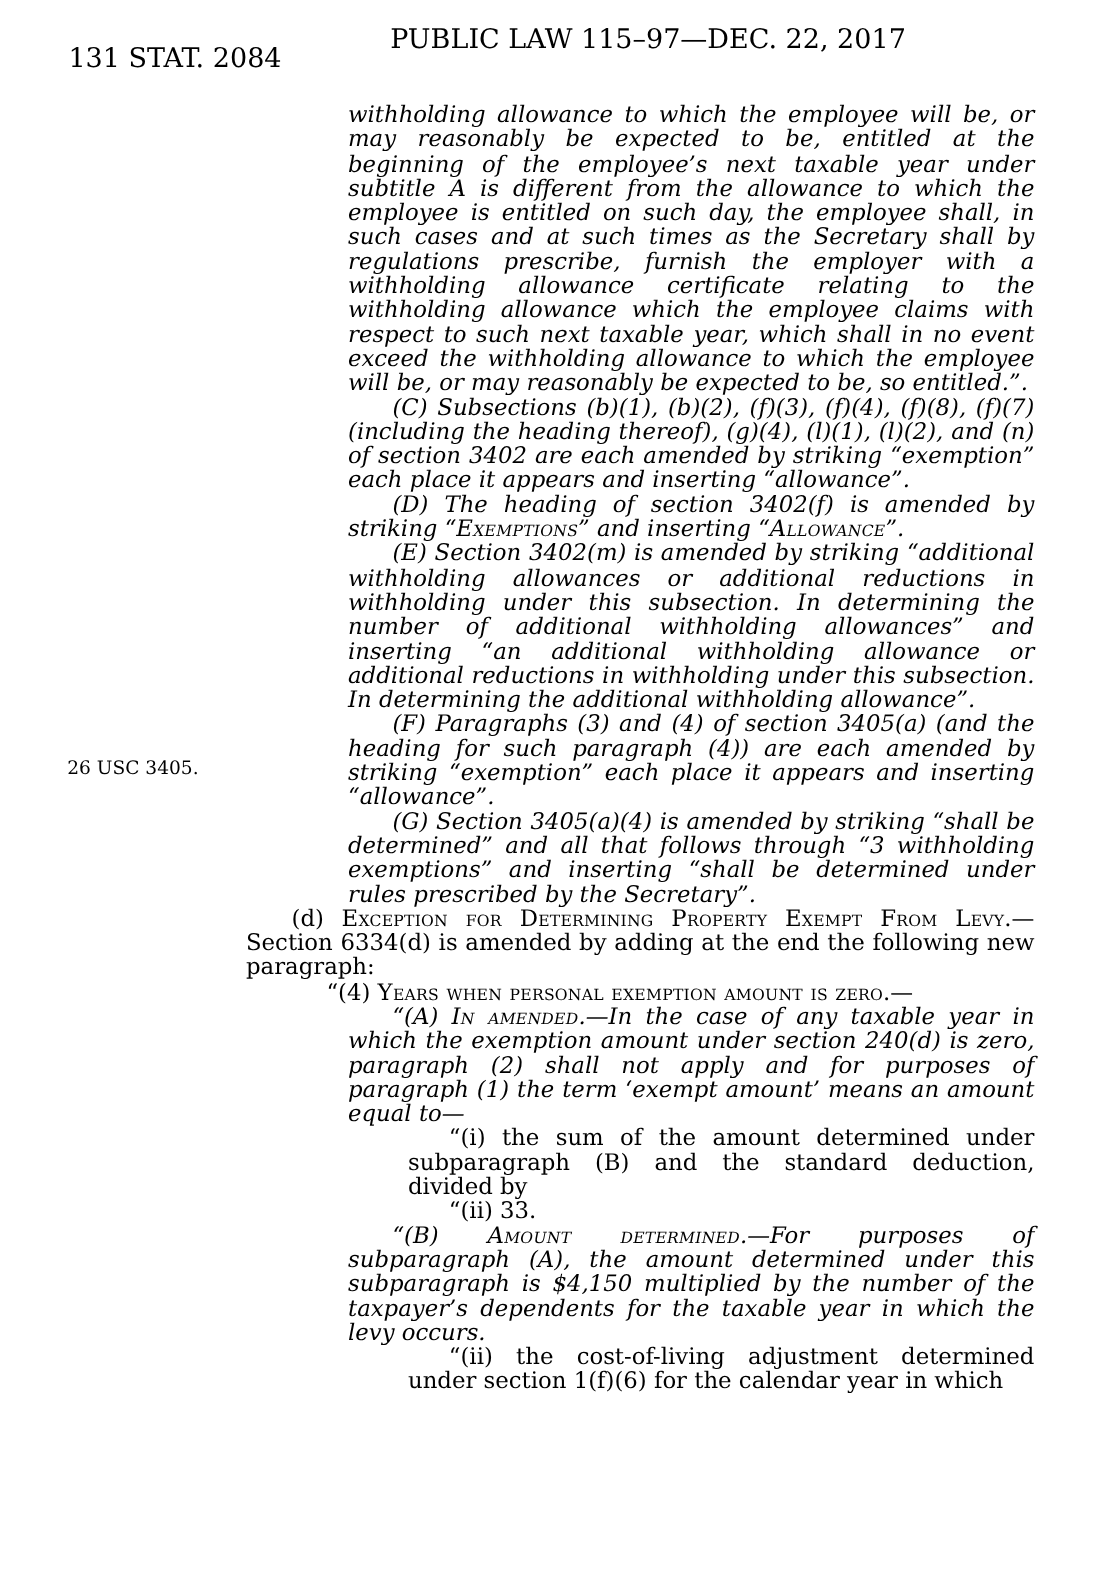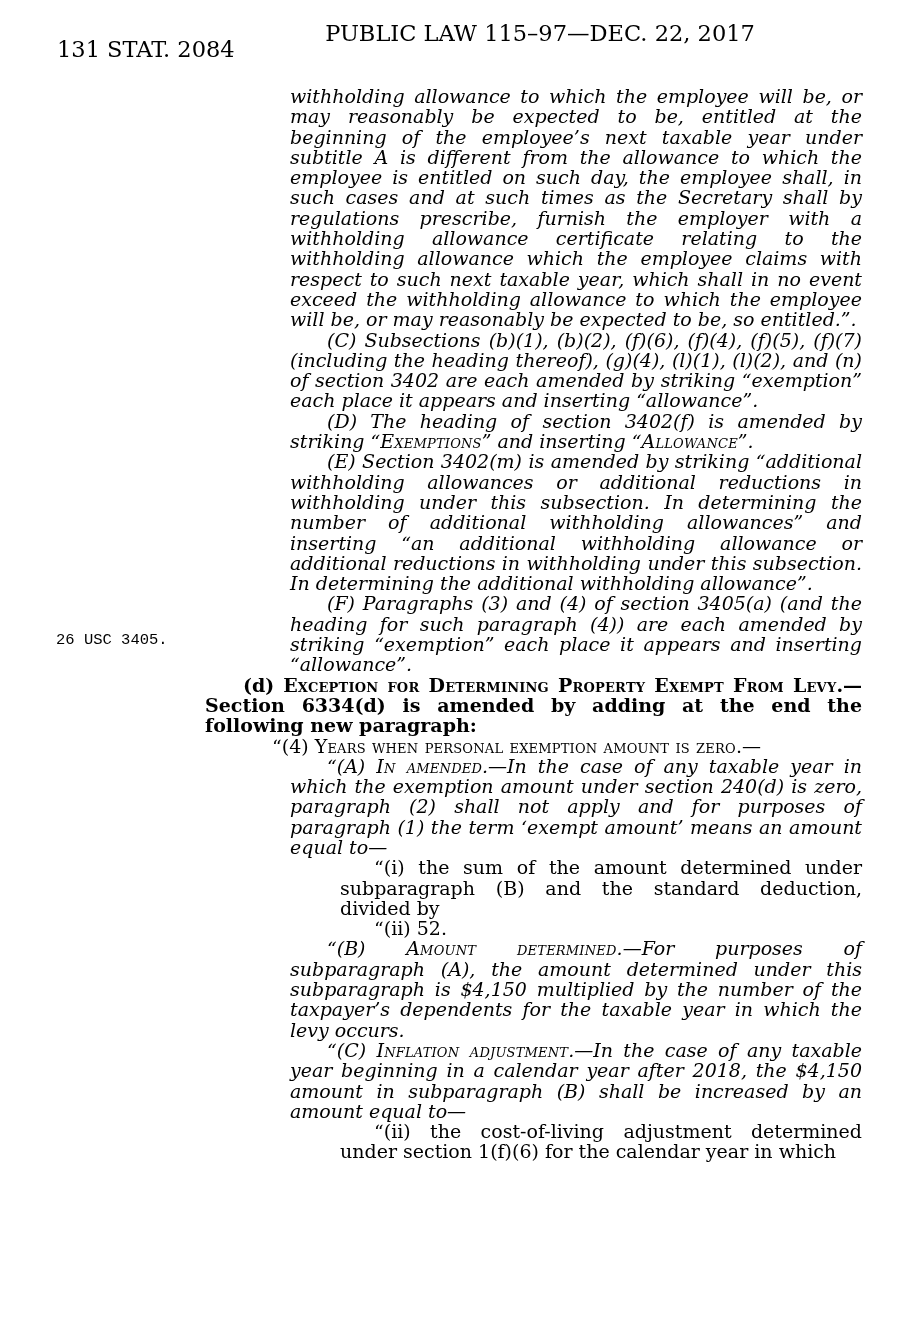--- a/index.html
+++ b/index.html
@@ -29,75 +29,74 @@
     text-align: center;
     font-size: 22.5px;
     white-space: nowrap;
   }
   .margin-note {
     position: absolute;
     left: 56px;
     top: 631px;
     font-size: 15.5px;
     white-space: nowrap;
-    font-family: Liberation Mono, monospace;
   }
   .body-column {
     position: absolute;
     left: 205px;
     top: 86px;
     width: 657px;
     font-size: 19px;
     line-height: 20.3px;
     text-align: justify;
   }
   .para { margin: 0; padding: 0; }
   .ml2 { margin-left: 85px; font-style: italic; }
   .ml3 { margin-left: 135px; }
   .ti0  { text-indent: 0; }
   .ti34 { text-indent: 34px; }
   .ti37 { text-indent: 37px; }
-  .ti38 { text-indent: 38px; font-weight: bold; }
+  .ti38 { text-indent: 38px; }
   .ti67 { text-indent: 67px; }
   .sc { font-variant: small-caps; letter-spacing: 0.2px; }
 </style>
 </head>
 <body>
 
 <div class="page">
 
   <div class="header-stat">131 STAT. 2084</div>
   <div class="header-title">PUBLIC LAW 115–97—DEC. 22, 2017</div>
 
   <div class="margin-note">26 USC 3405.</div>
 
   <div class="body-column">
 
     <p class="para ml2 ti0"><span>withholding allowance to which the employee will be, or may reasonably be expected to be, entitled at the beginning of the employee’s next taxable year under subtitle A is different from the allowance to which the employee is entitled on such day, the employee shall, in such cases and at such times as the Secretary shall by regulations prescribe, furnish the employer with a withholding allowance certificate relating to the withholding allowance which the employee claims with respect to such next taxable year, which shall in no event exceed the withholding allowance to which the employee will be, or may reasonably be expected to be, so entitled.”.</span></p>
 
-    <p class="para ml2 ti37"><span>(C) Subsections (b)(1), (b)(2), (f)(6), (f)(4), (f)(5), (f)(7) (including the heading thereof), (g)(4), (l)(1), (l)(2), and (n) of section 3402 are each amended by striking “exemption” each place it appears and inserting “allowance”.</span></p>
+    <p class="para ml2 ti37"><span>(C) Subsections (b)(1), (b)(2), (f)(3), (f)(4), (f)(8), (f)(7) (including the heading thereof), (g)(4), (l)(1), (l)(2), and (n) of section 3402 are each amended by striking “exemption” each place it appears and inserting “allowance”.</span></p>
 
     <p class="para ml2 ti37"><span>(D) The heading of section 3402(f) is amended by striking “</span><span class="sc">Exemptions</span><span>” and inserting “</span><span class="sc">Allowance</span><span>”.</span></p>
 
     <p class="para ml2 ti37"><span>(E) Section 3402(m) is amended by striking “additional withholding allowances or additional reductions in withholding under this subsection. In determining the number of additional withholding allowances” and inserting “an additional withholding allowance or additional reductions in withholding under this subsection. In determining the additional withholding allowance”.</span></p>
 
     <p class="para ml2 ti37"><span>(F) Paragraphs (3) and (4) of section 3405(a) (and the heading for such paragraph (4)) are each amended by striking “exemption” each place it appears and inserting “allowance”.</span></p>
 
+    <p class="para ml2 ti37"><span>(G) Section 3405(a)(4) is amended by striking “shall be determined” and all that follows through “3 withholding exemptions” and inserting “shall be determined under rules prescribed by the Secretary”.</span></p>
 
     <p class="para ti38"><span>(d) </span><span class="sc">Exception for Determining Property Exempt From Levy</span><span>.—Section 6334(d) is amended by adding at the end the following new paragraph:</span></p>
 
     <p class="para ti67"><span>“(4) </span><span class="sc">Years when personal exemption amount is zero</span><span>.—</span></p>
 
     <p class="para ml2 ti37"><span>“(A) </span><span class="sc">In amended</span><span>.—In the case of any taxable year in which the exemption amount under section 240(d) is zero, paragraph (2) shall not apply and for purposes of paragraph (1) the term ‘exempt amount’ means an amount equal to—</span></p>
 
     <p class="para ml3 ti34"><span>“(i) the sum of the amount determined under subparagraph (B) and the standard deduction, divided by</span></p>
 
-    <p class="para ml3 ti34"><span>“(ii) 52.</span></p>
+    <p class="para ml3 ti34"><span>“(ii) 33.</span></p>
 
     <p class="para ml2 ti37"><span>“(B) </span><span class="sc">Amount determined</span><span>.—For purposes of subparagraph (A), the amount determined under this subparagraph is $4,150 multiplied by the number of the taxpayer’s dependents for the taxable year in which the levy occurs.</span></p>
 
-    <p class="para ml2 ti37"><span>“(C) </span><span class="sc">Inflation adjustment</span><span>.—In the case of any taxable year beginning in a calendar year after 2018, the $4,150 amount in subparagraph (B) shall be increased by an amount equal to—</span></p>
 
 
     <p class="para ml3 ti34"><span>“(ii) the cost-of-living adjustment determined under section 1(f)(6) for the calendar year in which</span></p>
 
   </div>
 </div>
 
 </body></html>

